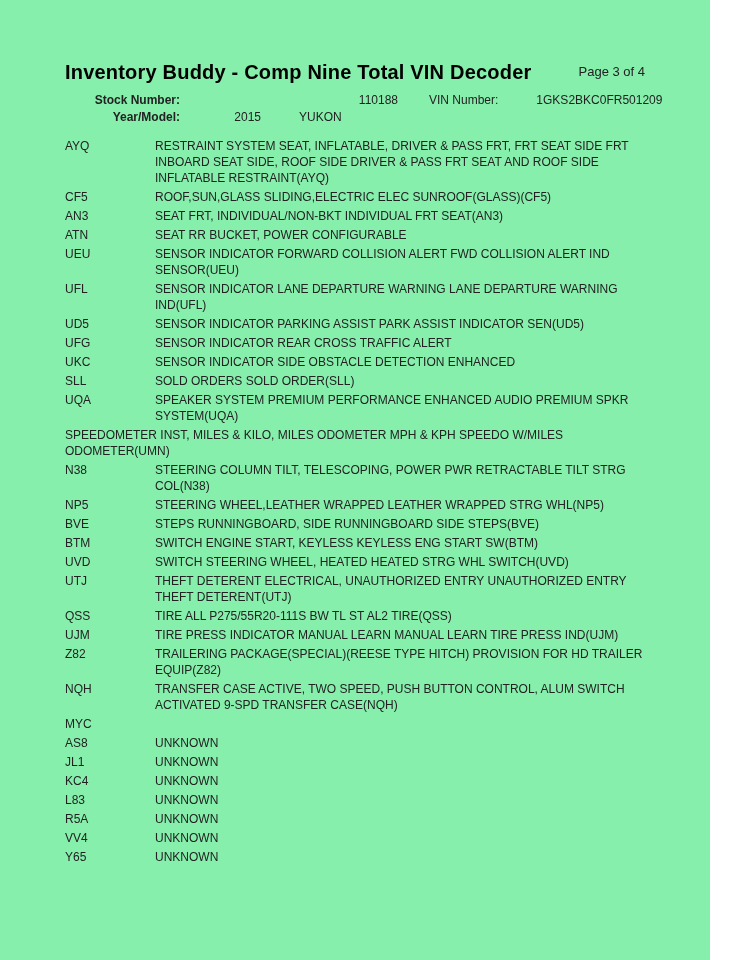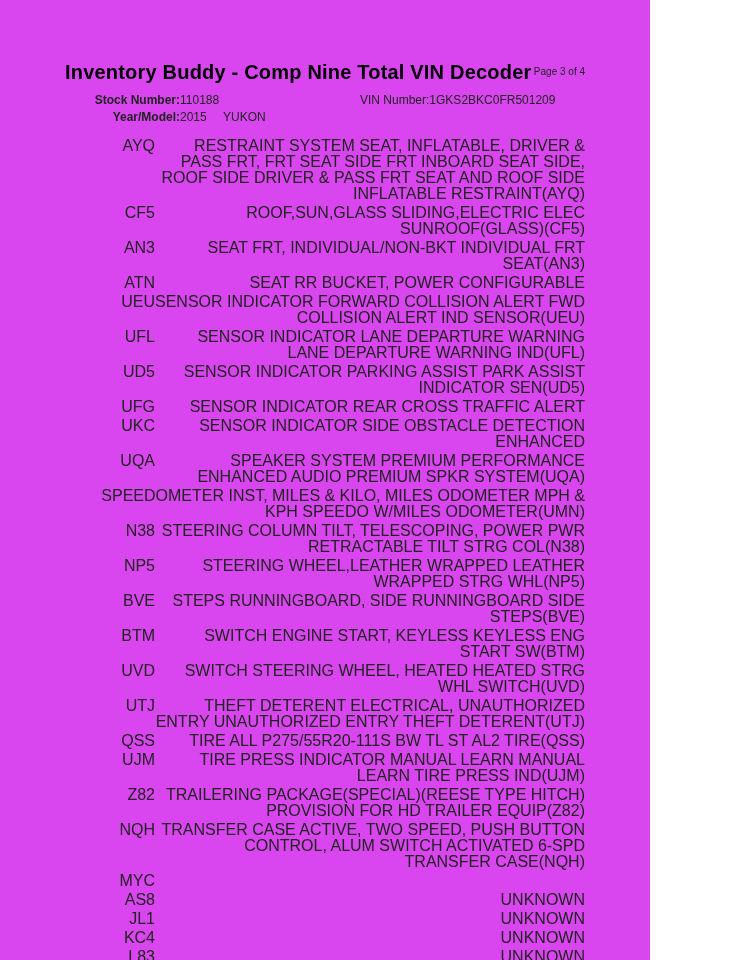--- a/index.html
+++ b/index.html
@@ -9,85 +9,87 @@
   }
   body {
     width: 742px;
     height: 960px;
     font-family: "Liberation Sans", sans-serif;
     color: #222222;
     overflow: hidden;
   }
   .page {
     box-sizing: border-box;
-    width: 650px;
+    width: 710px;
     height: 960px;
     padding: 60px 65px 0 65px;
-    background: #d946ef;
+    background: #86efac;
   }
   .title-row {
     display: flex;
     justify-content: space-between;
     align-items: flex-start;
   }
   .doc-title {
     margin: 0;
     font-size: 20px;
     line-height: 24px;
     font-weight: 700;
     color: #000000;
     letter-spacing: 0.2px;
     white-space: nowrap;
   }
   .page-indicator {
-    font-size: 10px;
+    font-size: 13px;
     line-height: 15px;
     margin-top: 4px;
     color: #222222;
     white-space: nowrap;
   }
   .meta {
     margin-top: 8px;
   }
   .meta-row {
     display: flex;
     font-size: 12px;
     line-height: 17px;
+    gap: 31px;
   }
   .meta-label {
     font-weight: 700;
     width: 115px;
     text-align: right;
     flex-shrink: 0;
     white-space: nowrap;
   }
   .meta-value {
-    white-space: nowrap;
+    margin-left: 7px;
+    white-space: nowrap;
+    text-align: right;
   }
   .stock-value {
     width: 180px;
     flex-shrink: 0;
   }
   .year-value {
     width: 43px;
     flex-shrink: 0;
   }
   .vin-label {
     font-weight: 400;
     white-space: nowrap;
   }
   .options {
     margin-top: 12px;
   }
   .option-row {
     display: flex;
     margin-bottom: 3px;
-    font-size: 16px;
+    font-size: 12px;
     line-height: 16px;
-    text-align: right;
   }
   .option-code {
     width: 90px;
     flex-shrink: 0;
     white-space: nowrap;
   }
   .option-desc {
     width: 525px;
   }
 </style>
@@ -146,20 +148,24 @@
       </div>
       <div class="option-row">
         <div class="option-code">UFG</div>
         <div class="option-desc">SENSOR INDICATOR REAR CROSS TRAFFIC ALERT</div>
       </div>
       <div class="option-row">
         <div class="option-code">UKC</div>
         <div class="option-desc">SENSOR INDICATOR SIDE OBSTACLE DETECTION ENHANCED</div>
       </div>
       <div class="option-row">
+        <div class="option-code">SLL</div>
+        <div class="option-desc">SOLD ORDERS SOLD ORDER(SLL)</div>
+      </div>
+      <div class="option-row">
         <div class="option-code">UQA</div>
         <div class="option-desc">SPEAKER SYSTEM PREMIUM PERFORMANCE ENHANCED AUDIO PREMIUM SPKR SYSTEM(UQA)</div>
       </div>
       <div class="option-row">
         <div class="option-desc">SPEEDOMETER INST, MILES &amp; KILO, MILES ODOMETER MPH &amp; KPH SPEEDO W/MILES ODOMETER(UMN)</div>
       </div>
       <div class="option-row">
         <div class="option-code">N38</div>
         <div class="option-desc">STEERING COLUMN TILT, TELESCOPING, POWER PWR RETRACTABLE TILT STRG COL(N38)</div>
       </div>
@@ -190,21 +196,21 @@
       <div class="option-row">
         <div class="option-code">UJM</div>
         <div class="option-desc">TIRE PRESS INDICATOR MANUAL LEARN MANUAL LEARN TIRE PRESS IND(UJM)</div>
       </div>
       <div class="option-row">
         <div class="option-code">Z82</div>
         <div class="option-desc">TRAILERING PACKAGE(SPECIAL)(REESE TYPE HITCH) PROVISION FOR HD TRAILER EQUIP(Z82)</div>
       </div>
       <div class="option-row">
         <div class="option-code">NQH</div>
-        <div class="option-desc">TRANSFER CASE ACTIVE, TWO SPEED, PUSH BUTTON CONTROL, ALUM SWITCH ACTIVATED 6-SPD TRANSFER CASE(NQH)</div>
+        <div class="option-desc">TRANSFER CASE ACTIVE, TWO SPEED, PUSH BUTTON CONTROL, ALUM SWITCH ACTIVATED 9-SPD TRANSFER CASE(NQH)</div>
       </div>
       <div class="option-row">
         <div class="option-code">MYC</div>
       </div>
       <div class="option-row">
         <div class="option-code">AS8</div>
         <div class="option-desc">UNKNOWN</div>
       </div>
       <div class="option-row">
         <div class="option-code">JL1</div>

